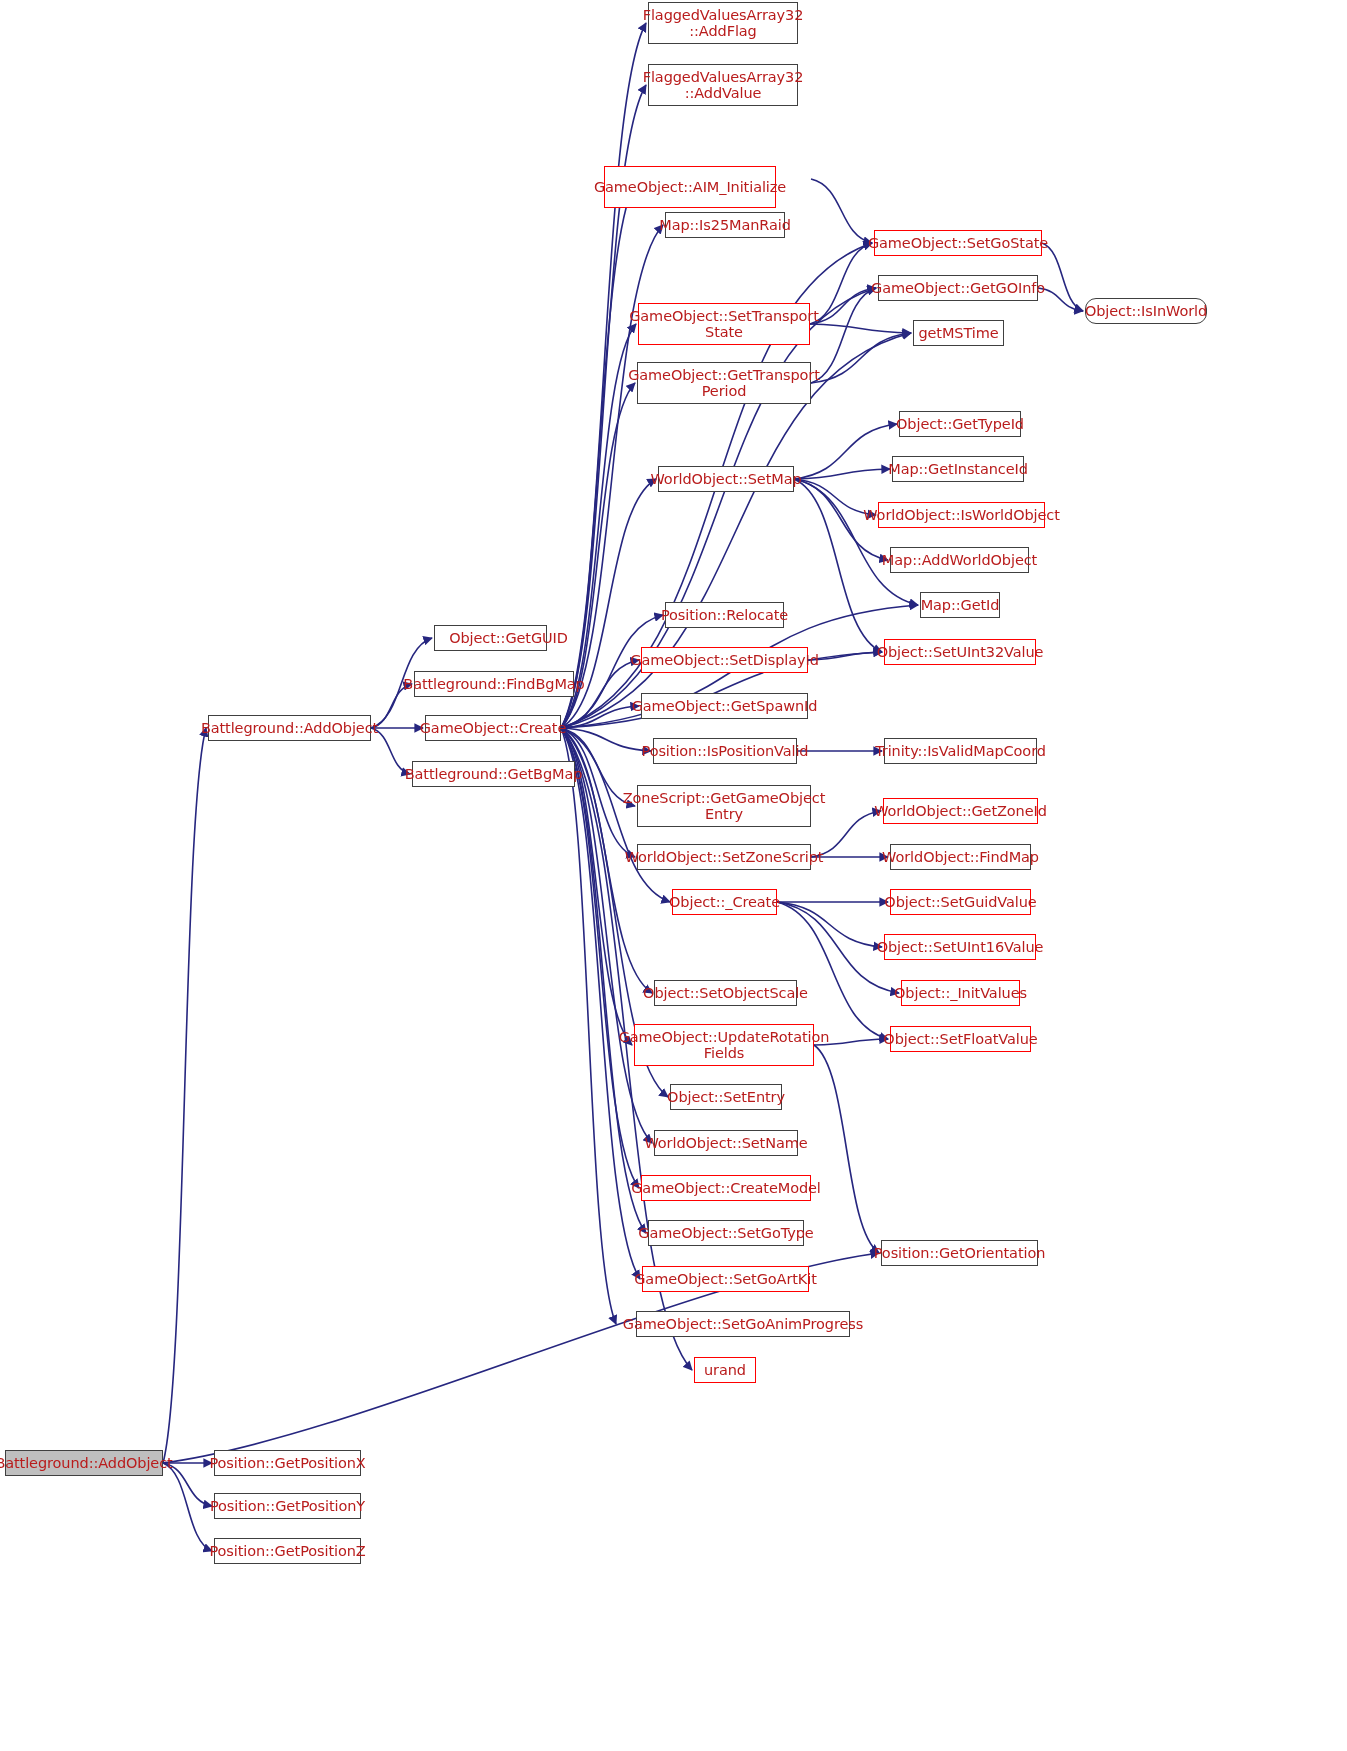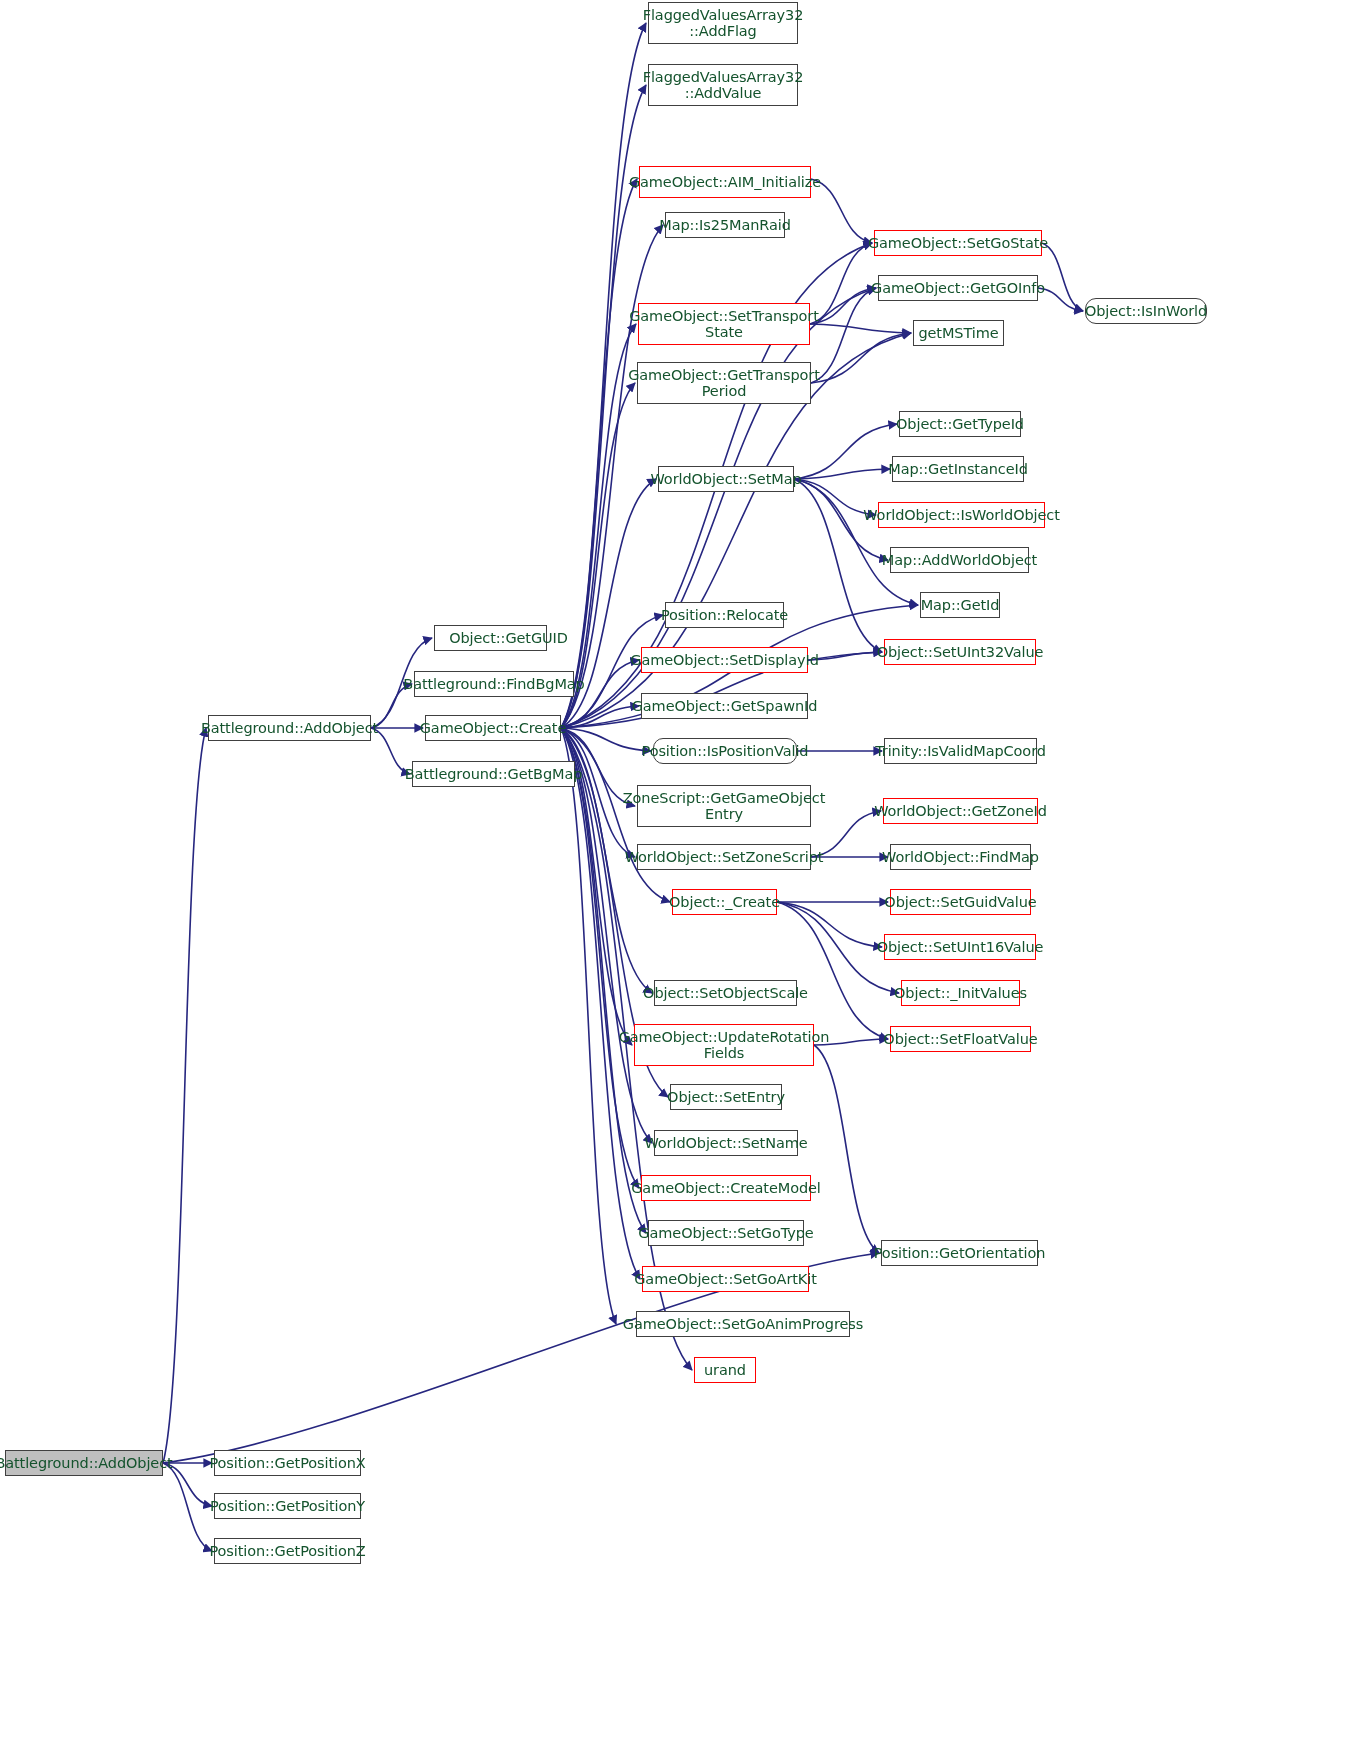--- a/index.html
+++ b/index.html
@@ -26,21 +26,21 @@
   }
   .node {
     position: absolute;
     box-sizing: border-box;
     display: flex;
     align-items: center;
     justify-content: center;
     text-align: center;
     font-size: 14.5px;
     line-height: 1.12;
-    color: #14532d;
+    color: #b91c1c;
     background: #ffffff;
     border: 1px solid #404040;
     white-space: pre-line;
     letter-spacing: -0.1px;
     z-index: 5;
   }
   .node.red {
     border-color: #ff0000;
   }
   .node.cur {
@@ -129,41 +129,41 @@
       <div class="node" style="left: 214px; top: 1538px; width: 147px; height: 26px;">Position::GetPositionZ</div>
       <div class="node" style="left: 208px; top: 715px; width: 163px; height: 26px;">Battleground::AddObject</div>
       <div class="node" style="left: 434px; top: 625px; width: 113px; height: 26px; padding-left: 36px;">Object::GetGUID</div>
       <div class="node" style="left: 414px; top: 671px; width: 160px; height: 26px;">Battleground::FindBgMap</div>
       <div class="node" style="left: 425px; top: 715px; width: 136px; height: 26px;">GameObject::Create</div>
       <div class="node" style="left: 412px; top: 761px; width: 163px; height: 26px;">Battleground::GetBgMap</div>
       <div class="node" style="left: 648px; top: 2px; width: 150px; height: 42px;">FlaggedValuesArray32
 ::AddFlag</div>
       <div class="node" style="left: 648px; top: 64px; width: 150px; height: 42px;">FlaggedValuesArray32
 ::AddValue</div>
-      <div class="node red" style="left: 639px; top: 166px; width: 172px; height: 32px;">GameObject::AIM_Initialize</div>
+      <div class="node red" style="left: 604px; top: 166px; width: 172px; height: 42px;">GameObject::AIM_Initialize</div>
       <div class="node" style="left: 665px; top: 212px; width: 120px; height: 26px;">Map::Is25ManRaid</div>
       <div class="node red" style="left: 874px; top: 230px; width: 168px; height: 26px;">GameObject::SetGoState</div>
       <div class="node" style="left: 878px; top: 275px; width: 160px; height: 26px;">GameObject::GetGOInfo</div>
       <div class="node red" style="left: 638px; top: 303px; width: 172px; height: 42px;">GameObject::SetTransport
 State</div>
       <div class="node" style="left: 913px; top: 320px; width: 91px; height: 26px;">getMSTime</div>
       <div class="node" style="left: 1085px; top: 298px; width: 122px; height: 26px; border-radius: 11px;">Object::IsInWorld</div>
       <div class="node" style="left: 637px; top: 362px; width: 174px; height: 42px;">GameObject::GetTransport
 Period</div>
       <div class="node" style="left: 899px; top: 411px; width: 122px; height: 26px;">Object::GetTypeId</div>
       <div class="node" style="left: 658px; top: 466px; width: 136px; height: 26px;">WorldObject::SetMap</div>
       <div class="node" style="left: 892px; top: 456px; width: 132px; height: 26px;">Map::GetInstanceId</div>
       <div class="node red" style="left: 878px; top: 502px; width: 167px; height: 26px;">WorldObject::IsWorldObject</div>
       <div class="node" style="left: 890px; top: 547px; width: 139px; height: 26px;">Map::AddWorldObject</div>
       <div class="node" style="left: 920px; top: 592px; width: 80px; height: 26px;">Map::GetId</div>
       <div class="node" style="left: 665px; top: 602px; width: 119px; height: 26px;">Position::Relocate</div>
       <div class="node red" style="left: 884px; top: 639px; width: 152px; height: 26px;">Object::SetUInt32Value</div>
       <div class="node red" style="left: 641px; top: 647px; width: 167px; height: 26px;">GameObject::SetDisplayId</div>
       <div class="node" style="left: 641px; top: 693px; width: 167px; height: 26px;">GameObject::GetSpawnId</div>
-      <div class="node" style="left: 653px; top: 738px; width: 144px; height: 26px; border-radius: 10px;">Position::IsPositionValid</div>
+      <div class="node" style="left: 653px; top: 738px; width: 144px; height: 26px;">Position::IsPositionValid</div>
       <div class="node" style="left: 884px; top: 738px; width: 153px; height: 26px;">Trinity::IsValidMapCoord</div>
       <div class="node" style="left: 637px; top: 785px; width: 174px; height: 42px;">ZoneScript::GetGameObject
 Entry</div>
       <div class="node red" style="left: 883px; top: 798px; width: 155px; height: 26px;">WorldObject::GetZoneId</div>
       <div class="node" style="left: 637px; top: 844px; width: 174px; height: 26px;">WorldObject::SetZoneScript</div>
       <div class="node" style="left: 890px; top: 844px; width: 141px; height: 26px;">WorldObject::FindMap</div>
       <div class="node red" style="left: 672px; top: 889px; width: 105px; height: 26px;">Object::_Create</div>
       <div class="node red" style="left: 890px; top: 889px; width: 141px; height: 26px;">Object::SetGuidValue</div>
       <div class="node red" style="left: 884px; top: 934px; width: 152px; height: 26px;">Object::SetUInt16Value</div>
       <div class="node red" style="left: 901px; top: 980px; width: 119px; height: 26px;">Object::_InitValues</div>

